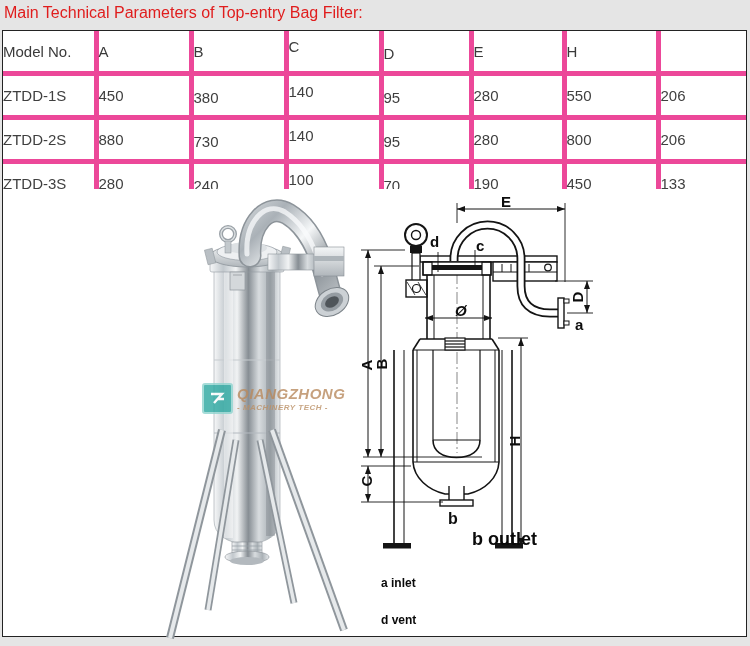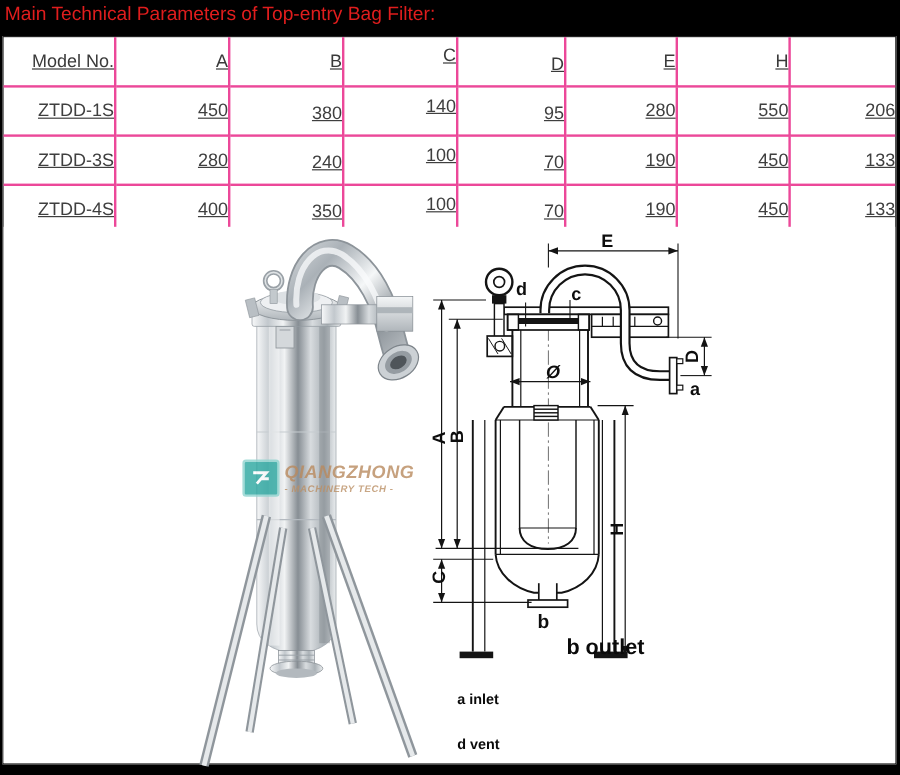--- a/index.html
+++ b/index.html
@@ -1,22 +1,22 @@
 <!DOCTYPE html>
 <html><head>
 <meta charset="utf-8">
 <style>
   html,body{margin:0;padding:0;background:#fff;}
-  .sheet{position:relative;width:750px;height:646px;background:#000000;overflow:hidden;
+  .sheet{position:relative;width:750px;height:646px;background:#e5e5e5;overflow:hidden;
          font-family:"Liberation Sans","DejaVu Sans",sans-serif;}
   .title{position:absolute;left:4px;top:4px;font-size:16px;color:#e01d1d;}
   .box{position:absolute;left:2px;top:30px;width:743px;height:605px;border:1px solid #232323;background:#fff;}
   table.spec{width:100%;border-collapse:collapse;border-style:hidden;table-layout:fixed;}
-  table.spec th,table.spec td{border:2px solid #ec4899;text-align:right;vertical-align:middle;
-      font-size:15px;font-weight:400;color:#3f3f3f;height:30px;padding:0;text-decoration:underline;}
+  table.spec th,table.spec td{border:5px solid #ec4899;text-align:left;vertical-align:middle;
+      font-size:15px;font-weight:400;color:#3f3f3f;height:30px;padding:0;}
   table.spec th{height:31px;color:#3a3a3a;}
   .hi{padding-bottom:9px !important;}
   .lo{padding-top:4px !important;}
   .lo2{padding-top:3px !important;}
   .fig{position:absolute;left:0;top:158px;right:0;bottom:0;background:#fff;}
   .photo{position:absolute;left:115px;top:1px;width:270px;height:455px;}
   .diagram{position:absolute;left:352px;top:1px;width:245px;height:365px;}
   .dimlab{position:absolute;font-size:15px;font-weight:700;color:#0d0d0d;line-height:1;white-space:nowrap;}
   .vlab{position:absolute;width:16px;height:16px;display:flex;align-items:center;justify-content:center;
         transform:rotate(-90deg);font-size:15px;font-weight:700;color:#0d0d0d;line-height:1;}
@@ -59,20 +59,30 @@
         <th></th>
       </tr>
       <tr>
         <td>ZTDD-1S</td>
         <td>450</td>
         <td class="lo2">380</td>
         <td class="hi">140</td>
         <td class="lo">95</td>
         <td>280</td>
         <td>550</td>
+        <td>206</td>
+      </tr>
+      <tr>
+        <td>ZTDD-2S</td>
+        <td>880</td>
+        <td class="lo2">730</td>
+        <td class="hi">140</td>
+        <td class="lo">95</td>
+        <td>280</td>
+        <td>800</td>
         <td>206</td>
       </tr>
       <tr>
         <td>ZTDD-3S</td>
         <td>280</td>
         <td class="lo2">240</td>
         <td class="hi">100</td>
         <td class="lo">70</td>
         <td>190</td>
         <td>450</td>

